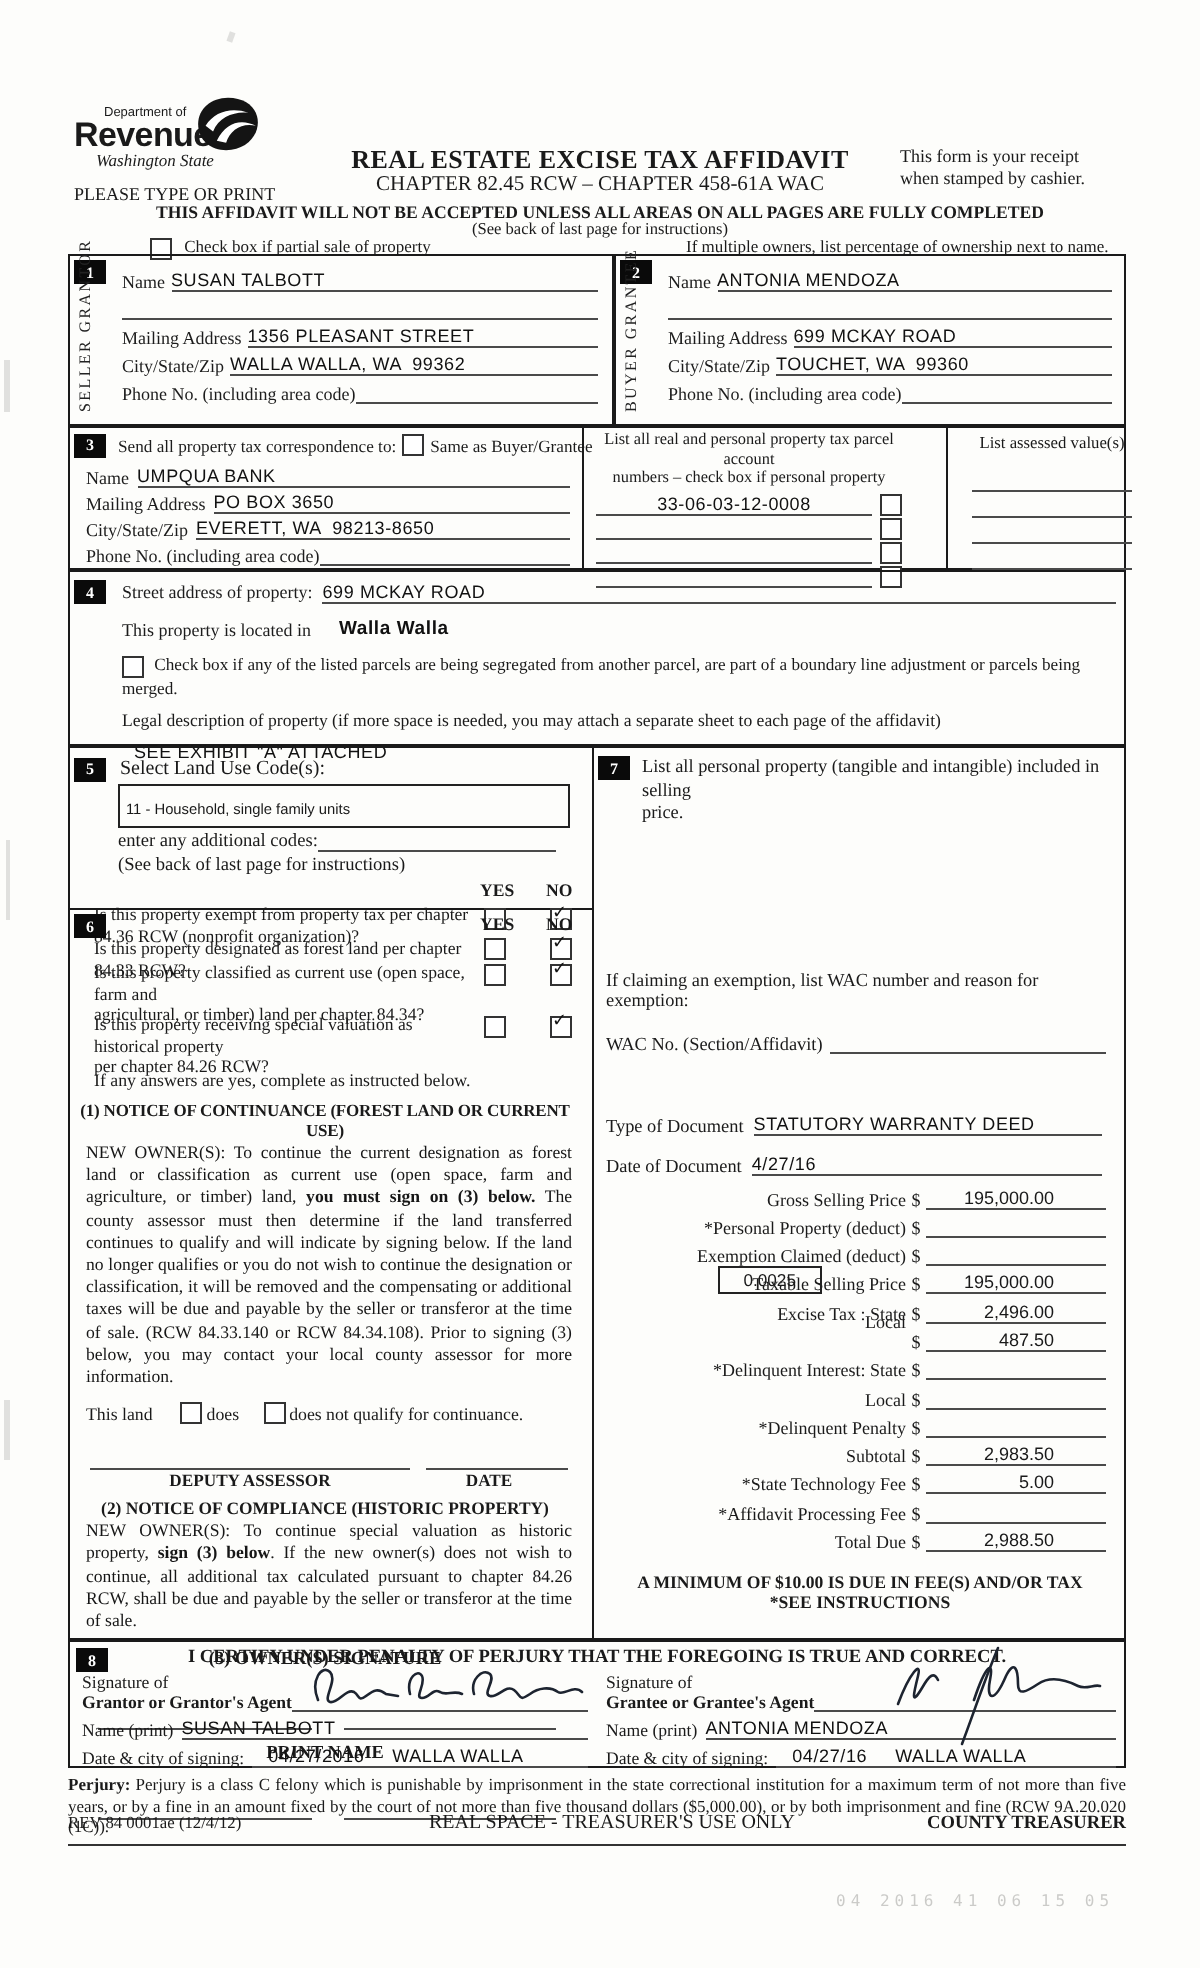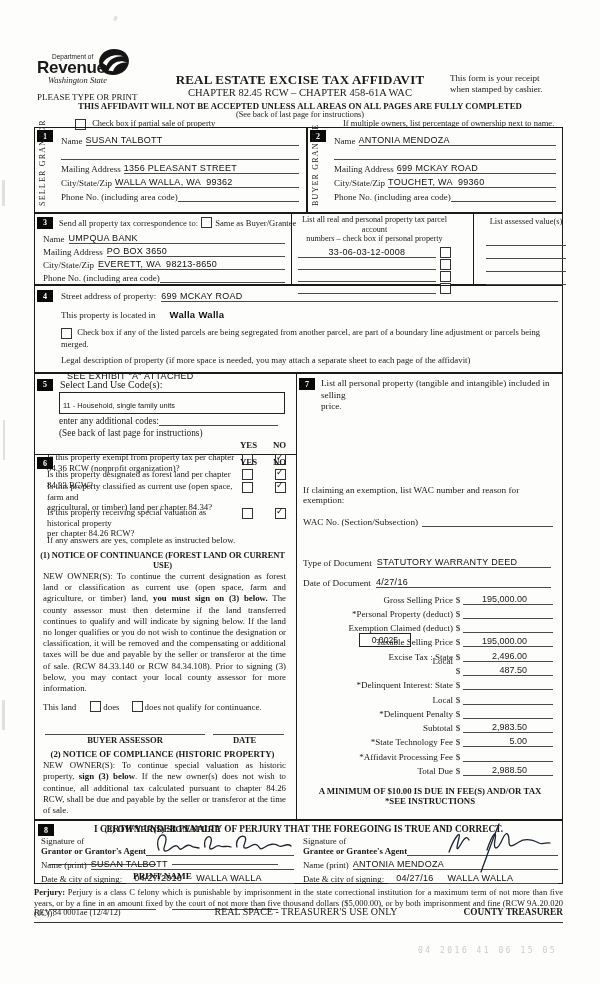--- a/index.html
+++ b/index.html
@@ -290,21 +290,21 @@
         <span class="cb" style="margin-left:12px;"></span>
         <span class="serif" style="margin-left:2px;">does not qualify for continuance.</span>
       </div>
 
       <div style="margin:12px 4px 0 8px;">
         <div class="flex">
           <span class="ul" style="width:160px;height:10px;"></span>
           <span class="ul" style="flex:1;height:10px;margin-left:8px;"></span>
         </div>
         <div class="flex serif b" style="font-size:8.6px;">
-          <span style="width:160px;text-align:center;">BUYER ASSESSOR</span>
+          <span style="width:160px;text-align:center;">DEPUTY ASSESSOR</span>
           <span style="flex:1;text-align:center;">DATE</span>
         </div>
       </div>
 
       <div class="serif b c" style="margin-top:4px;font-size:8.7px;">(2) NOTICE OF COMPLIANCE (HISTORIC PROPERTY)</div>
       <div class="para" style="margin:1px 2px 0 6px;">
         <span>NEW OWNER(S): To continue special valuation as historic property, </span><span class="b">sign (3) below</span><span>. If the new owner(s) does not wish to continue, all additional tax calculated pursuant to chapter 84.26 RCW, shall be due and payable by the seller or transferor at the time of sale.</span>
       </div>
 
       <div class="serif b c" style="margin-top:8px;font-size:9.2px;">(3)  OWNER(S) SIGNATURE</div>
@@ -326,21 +326,21 @@
       <div class="serif" style="margin-left:6px;font-size:9.2px;line-height:11.5px;">
         <span>List all  personal property (tangible and intangible) included in selling</span><br>
         <span>price.</span>
       </div>
     </div>
 
     <div style="height:72px;"></div>
 
     <div class="serif" style="padding:0 6px;font-size:9.2px;">If claiming an exemption, list WAC number and reason for exemption:</div>
     <div class="flex" style="padding:6px 10px 0 6px;height:16px;">
-      <span class="serif" style="font-size:9.2px;">WAC No. (Section/Subsection)</span>
+      <span class="serif" style="font-size:9.2px;">WAC No. (Section/Affidavit)</span>
       <span class="ul" style="flex:1;margin-left:4px;"></span>
     </div>
 
     <div style="height:26px;"></div>
 
     <div class="flex" style="padding:0 12px 0 6px;height:15px;">
       <span class="serif" style="font-size:9.2px;white-space:pre;">Type of Document</span>
       <span class="ul val" style="flex:1;margin-left:5px;">STATUTORY WARRANTY DEED</span>
     </div>
     <div class="flex" style="padding:5px 12px 0 6px;height:15px;">

